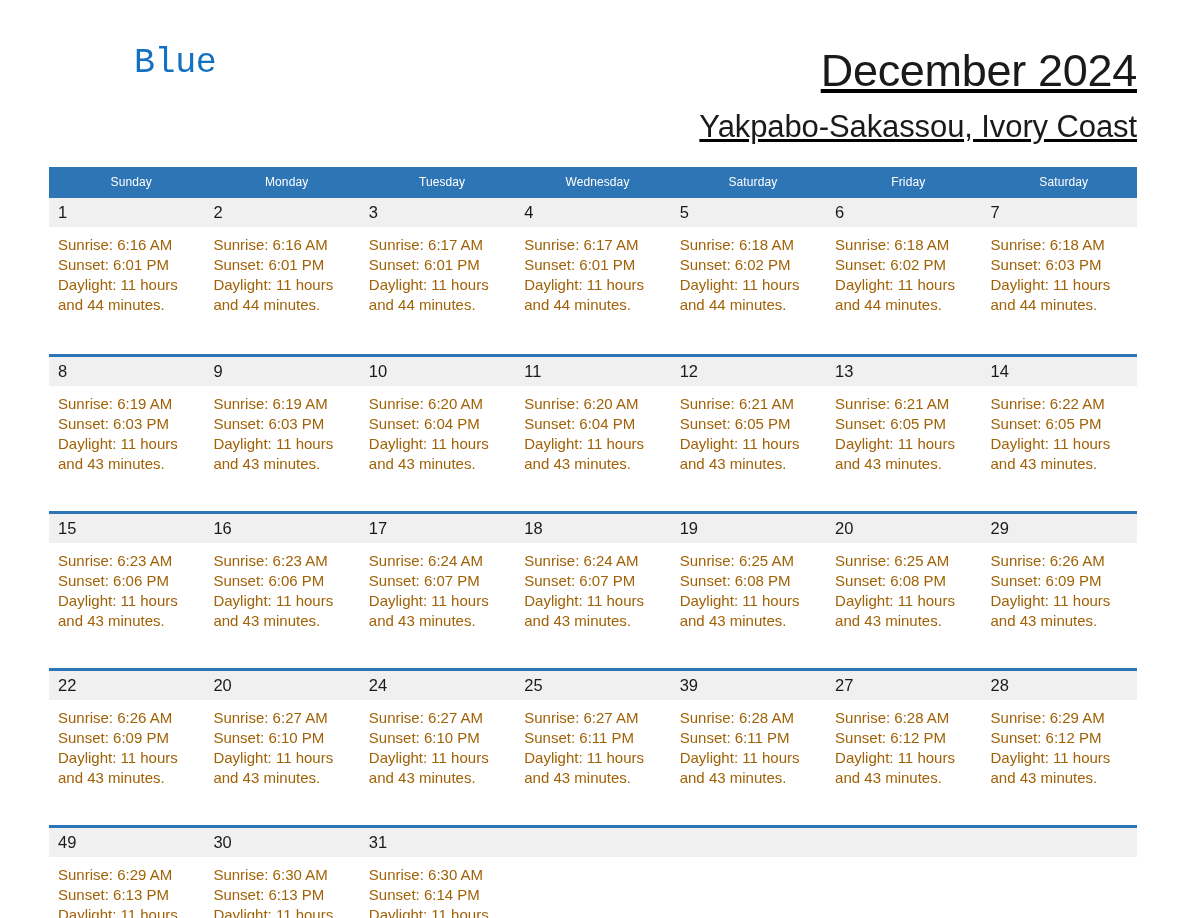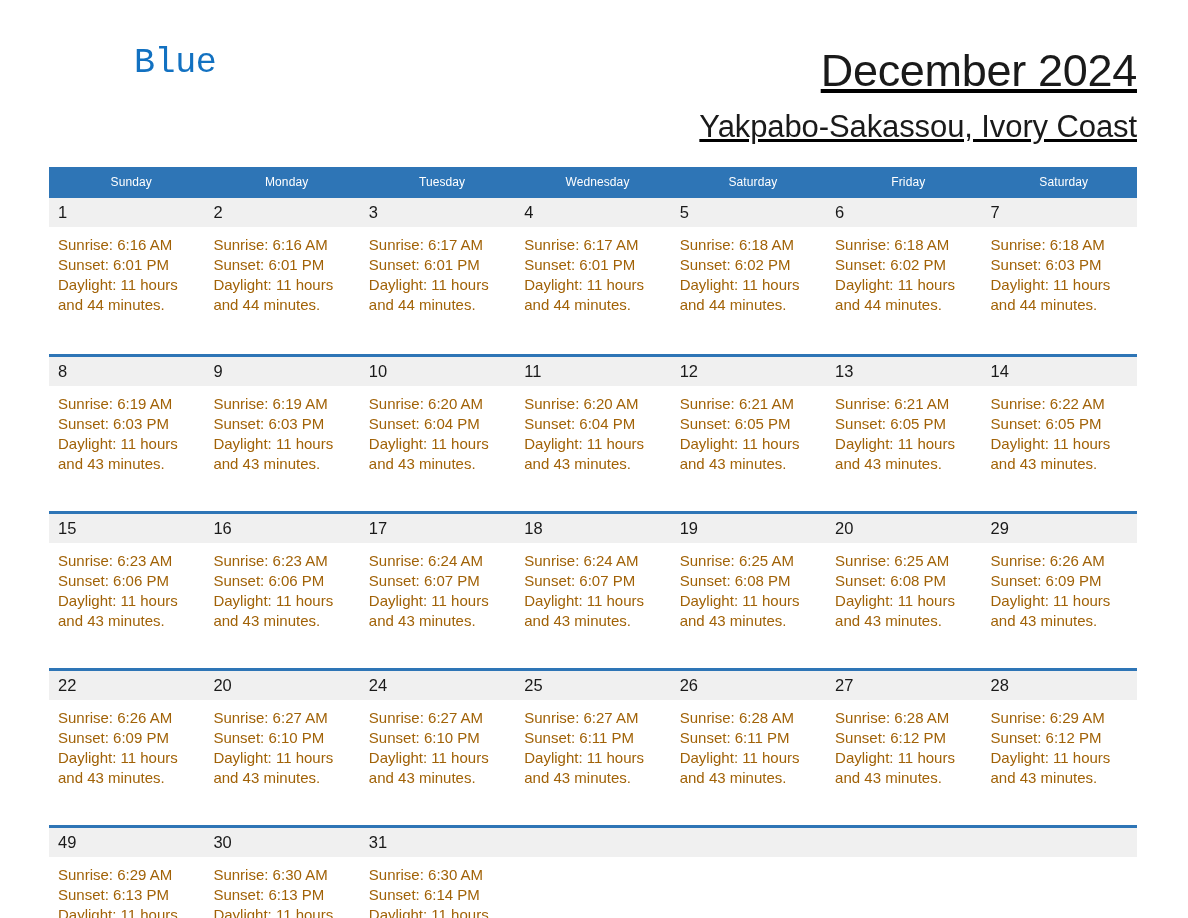--- a/index.html
+++ b/index.html
@@ -392,21 +392,21 @@
             <td class="daycell">
               <div class="daynum">25</div>
               <div class="dayinfo">
                 <div>Sunrise: 6:27 AM</div>
                 <div>Sunset: 6:11 PM</div>
                 <div>Daylight: 11 hours</div>
                 <div>and 43 minutes.</div>
               </div>
             </td>
             <td class="daycell">
-              <div class="daynum">26</div>
+              <div class="daynum">39</div>
               <div class="dayinfo">
                 <div>Sunrise: 6:28 AM</div>
                 <div>Sunset: 6:11 PM</div>
                 <div>Daylight: 11 hours</div>
                 <div>and 43 minutes.</div>
               </div>
             </td>
             <td class="daycell">
               <div class="daynum">27</div>
               <div class="dayinfo">

